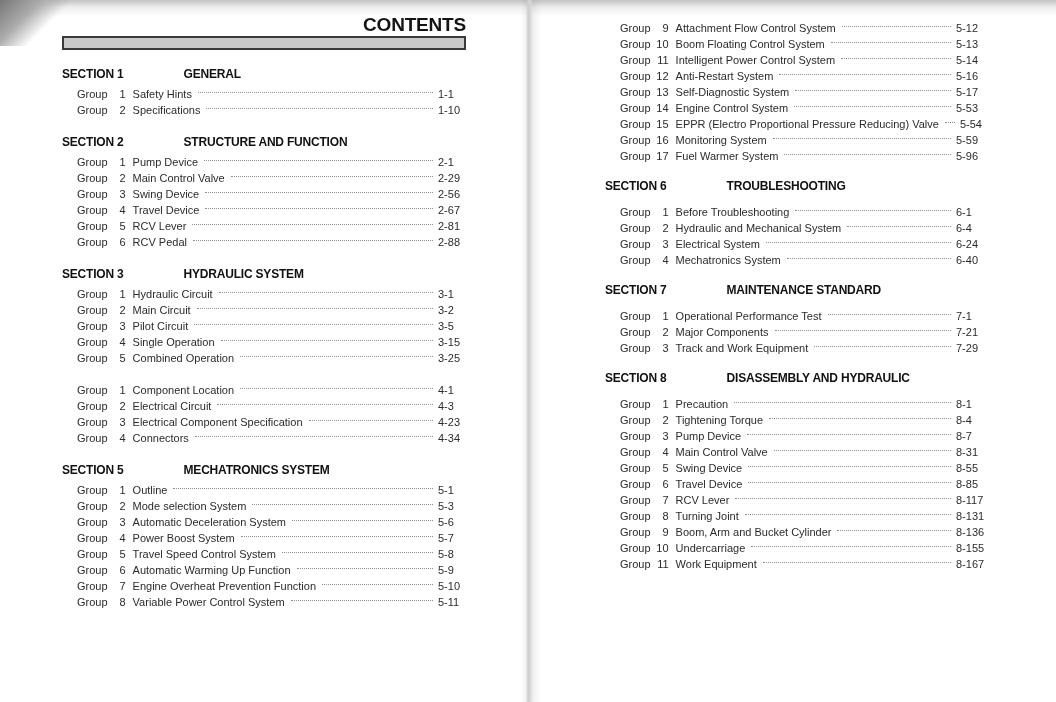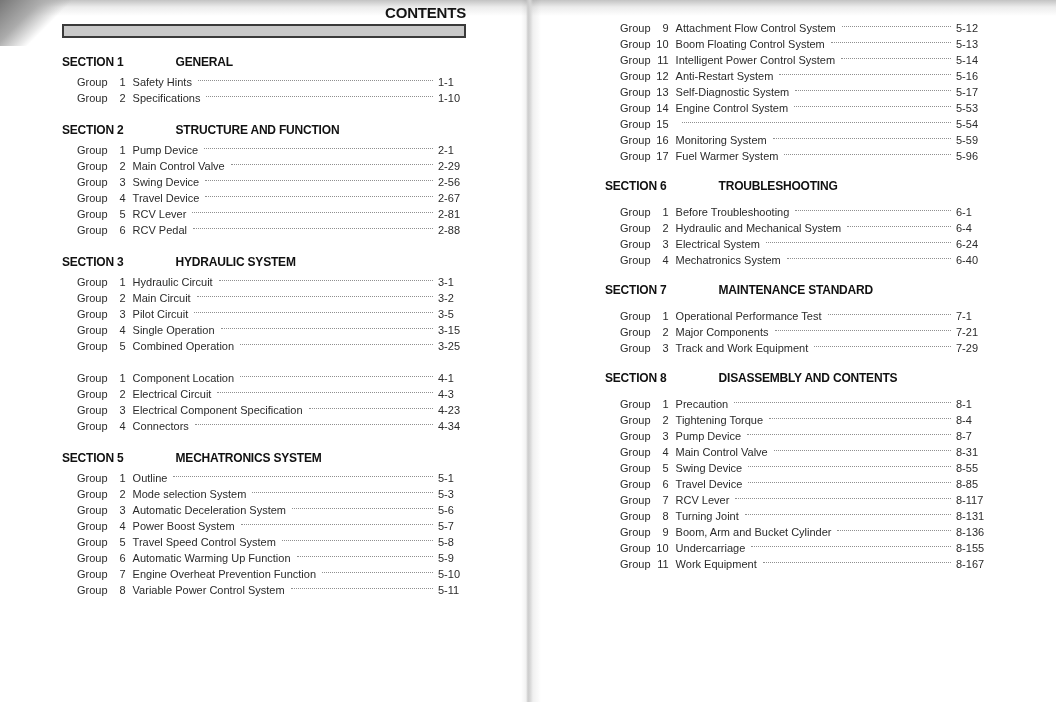--- a/index.html
+++ b/index.html
@@ -25,36 +25,36 @@
     background:linear-gradient(to right,
       rgba(0,0,0,0) 0,rgba(0,0,0,0.05) 5px,#cccccc 7px,#d6d6d6 9px,
       rgba(0,0,0,0.06) 12px,rgba(0,0,0,0) 20px);
     pointer-events:none;
   }
   .page{position:absolute;top:0;}
   .page-left{left:62px;width:404px;}
   .page-right{left:605px;width:391px;padding-top:20px;}
   
   .contents-title{
-    padding-top:4px;font-size:15px;font-weight:bold;color:#141414;
+    padding-top:16px;font-size:19px;font-weight:bold;color:#141414;
     text-align:right;letter-spacing:-0.2px;line-height:18px;
   }
   .title-bar{
     margin-top:2px;height:10px;background:#c9c9c9;border:2px solid #3a3a3a;
   }
   
   .toc-section{margin-top:16px;}
   .page-right .toc-section{margin-top:14px;}
   .page-right .toc-section.continued{margin-top:0;}
   .section-header{
     font-size:12px;font-weight:bold;color:#111111;line-height:16px;
     letter-spacing:-0.2px;margin-bottom:4px;
   }
   .page-right .section-header{margin-bottom:10px;}
-  .section-header .sec-title{margin-left:4px;padding-left:48px;}
+  .section-header .sec-title{margin-left:12px;padding-left:48px;}
   
   .toc-row{
     display:flex;align-items:center;line-height:16px;font-size:11px;
     color:#2b2b2b;padding-left:15px;white-space:nowrap;
   }
   .g-label{flex:0 0 auto;}
   .g-no{flex:0 0 14px;text-align:right;margin-left:4px;margin-right:7px;}
   .g-name{flex:0 0 auto;}
   .leader{
     flex:1 1 auto;border-bottom:1px dotted #8f8f8f;
@@ -312,20 +312,21 @@
           <div class="toc-row">
             <span class="g-label">Group</span>
             <span class="g-no">14</span>
             <span class="g-name">Engine Control System</span>
             <span class="leader"></span>
             <span class="pageref">5-53</span>
           </div>
           <div class="toc-row">
             <span class="g-label">Group</span>
             <span class="g-no">15</span>
+            <span class="g-name">EPPR (Electro Proportional Pressure Reducing) Valve</span>
             <span class="leader"></span>
             <span class="pageref">5-54</span>
           </div>
           <div class="toc-row">
             <span class="g-label">Group</span>
             <span class="g-no">16</span>
             <span class="g-name">Monitoring System</span>
             <span class="leader"></span>
             <span class="pageref">5-59</span>
           </div>
@@ -386,21 +387,21 @@
           </div>
           <div class="toc-row">
             <span class="g-label">Group</span>
             <span class="g-no">3</span>
             <span class="g-name">Track and Work Equipment</span>
             <span class="leader"></span>
             <span class="pageref">7-29</span>
           </div>
         </div>
         <div class="toc-section">
-          <div class="section-header"><span class="sec-no">SECTION 8</span><span class="sec-title">DISASSEMBLY AND CONTENTS</span></div>
+          <div class="section-header"><span class="sec-no">SECTION 8</span><span class="sec-title">DISASSEMBLY AND HYDRAULIC</span></div>
           <div class="toc-row">
             <span class="g-label">Group</span>
             <span class="g-no">1</span>
             <span class="g-name">Precaution</span>
             <span class="leader"></span>
             <span class="pageref">8-1</span>
           </div>
           <div class="toc-row">
             <span class="g-label">Group</span>
             <span class="g-no">2</span>

